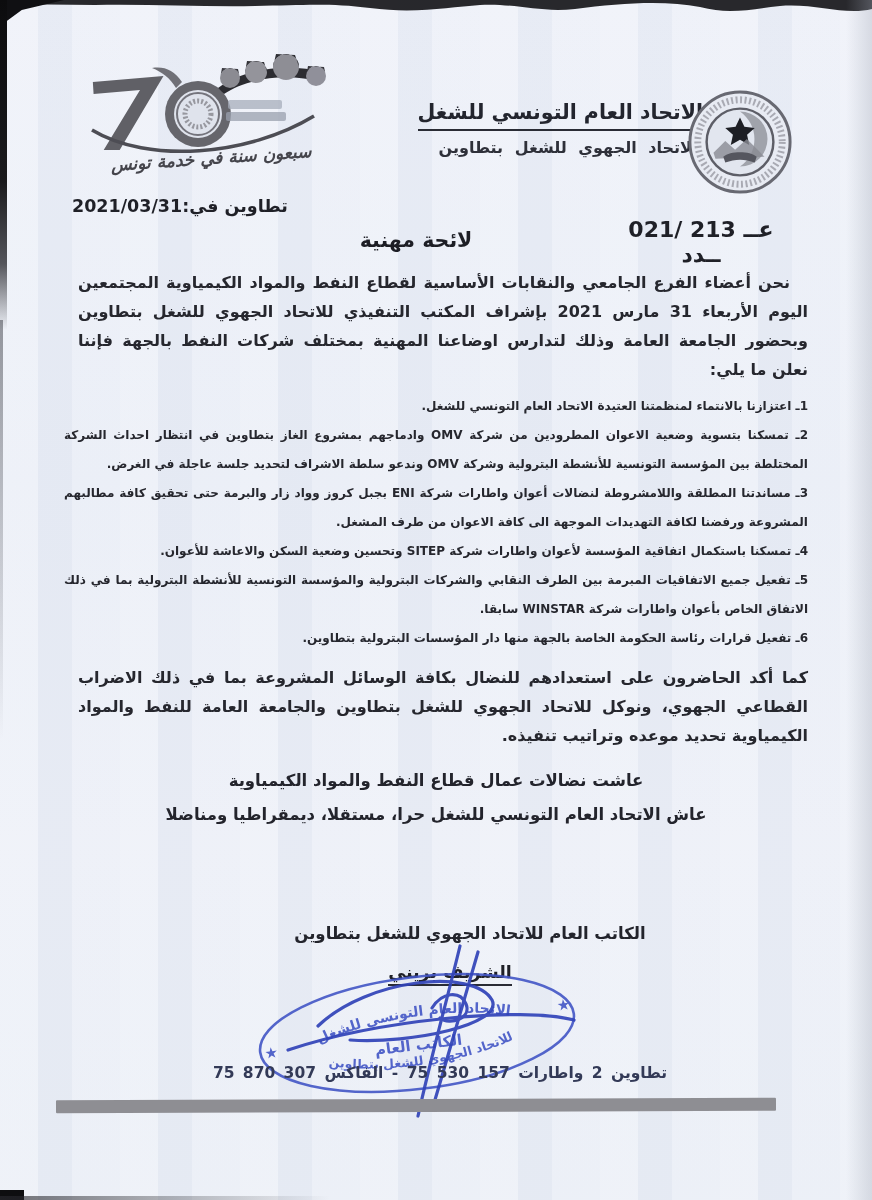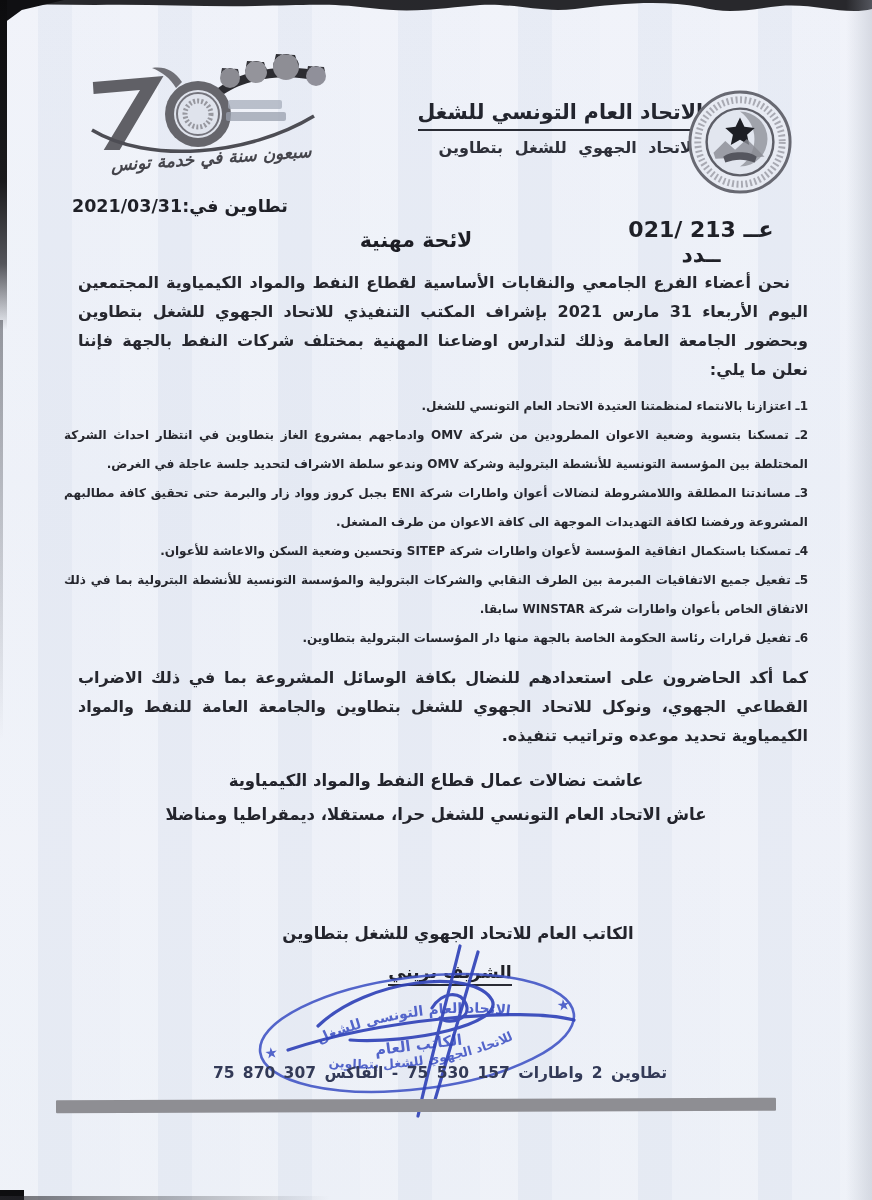--- a/index.html
+++ b/index.html
@@ -45,21 +45,21 @@
   
   .content{position:absolute;left:64px;top:228px;width:744px;direction:rtl;}
   .doc-title{text-align:center;font-size:20.5px;margin:0 40px 16px 0;color:#1d1e25;}
   .para{font-size:16px;line-height:29px;text-align:justify;margin:0 0 8px 14px;color:#26272e;}
   .intro{text-indent:18px;}
   .item{font-size:12px;line-height:29px;text-align:justify;margin:0;color:#26272e;}
   .closing{margin-top:10px;}
   .slogan{ text-align:center;font-size:16.5px;line-height:34px;margin:0;color:#23242c;}
   .slogans{margin-top:14px;}
   
-  .sig-title{position:absolute;left:238px;top:924px;width:440px;text-align:center;
+  .sig-title{position:absolute;left:250px;top:924px;width:440px;text-align:center;
     direction:rtl;font-size:16.5px;color:#23242c;}
   .sig-name{position:absolute;left:330px;top:962px;width:240px;text-align:center;
     direction:rtl;font-size:17.5px;color:#1f2027;}
   .sig-name span{border-bottom:2px solid #2a2c35;padding-bottom:2px;}
   .stamp-wrap{position:absolute;left:222px;top:948px;width:400px;height:180px;overflow:visible;}
   
   .footer-contact{position:absolute;left:150px;top:1064px;width:580px;text-align:center;
     direction:rtl;font-size:15.5px;color:#333a57;word-spacing:3px;}
   .footer-contact .num{direction:ltr;unicode-bidi:embed;display:inline-block;text-align:center;}
 </style>

